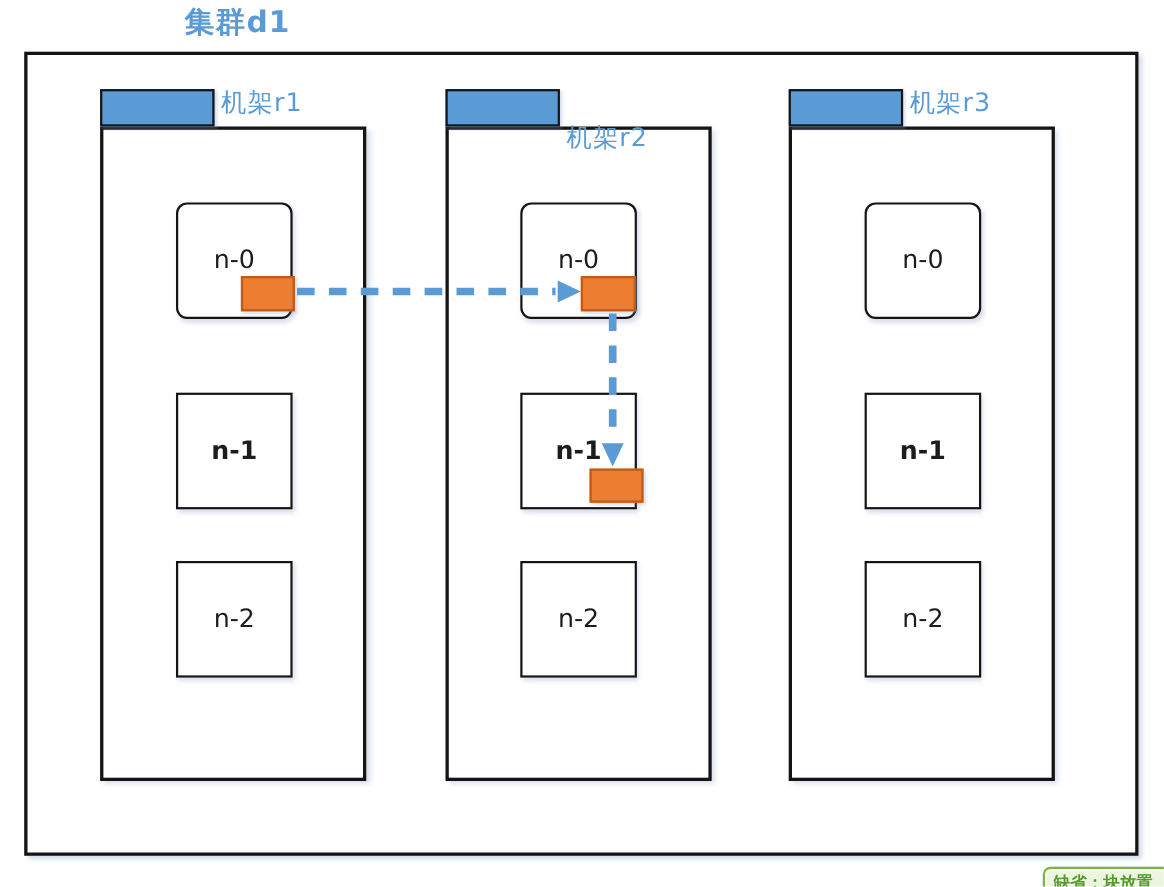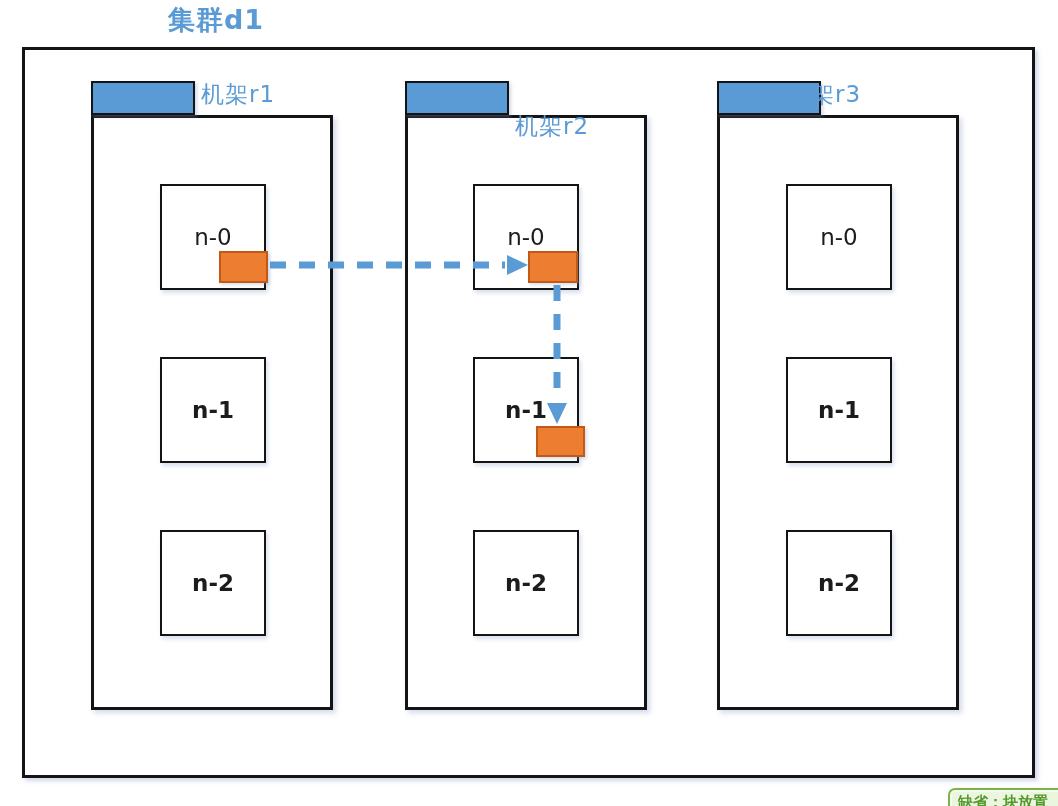--- a/index.html
+++ b/index.html
@@ -46,33 +46,33 @@
   .tab-r2{left:405px;}
   .tab-r3{left:717px;}
 
   .rack-label{
     top:76px;height:36px;line-height:36px;
     font-size:23px;font-weight:500;letter-spacing:1px;
     color:var(--blue);white-space:nowrap;
   }
   .label-r1{left:201px;}
   .label-r2{left:515px;margin-top:32px;}
-  .label-r3{left:787px;}
+  .label-r3{left:827px;}
 
   
   .node{
     width:102px;height:102px;
     border:2px solid var(--line);
     background:#ffffff;
     box-shadow:2px 3px 4px rgba(130,150,195,.3);
     display:flex;align-items:center;justify-content:center;
     font-size:23px;color:#1c1c1c;
   }
   .col-r1{left:160px;} .col-r2{left:473px;} .col-r3{left:786px;}
-  .row-0{top:184px;} .row-1{top:357px;font-weight:bold;} .row-2{top:530px;font-weight:bold;}
+  .row-0{top:184px;border-radius:10px;} .row-1{top:357px;font-weight:bold;} .row-2{top:510px;}
 
   
   .block{
     background:var(--orange);
     border:2px solid var(--orange-border);
     box-shadow:2px 2px 3px rgba(130,150,195,.3);
   }
   .block-1{left:219px;top:251px;width:45px;height:28px;}
   .block-2{left:528px;top:251px;width:46px;height:28px;}
   .block-3{left:536px;top:426px;width:45px;height:27px;}

